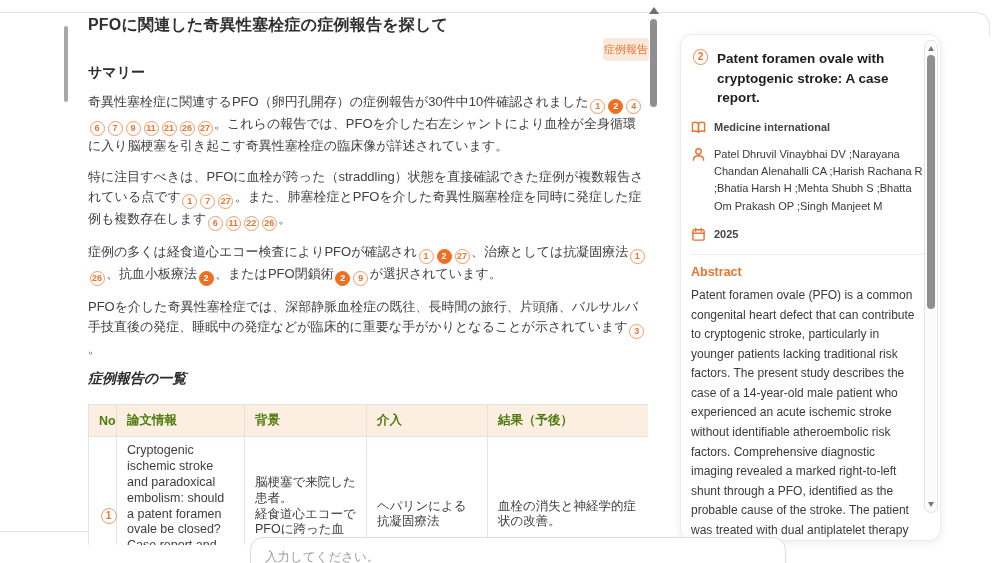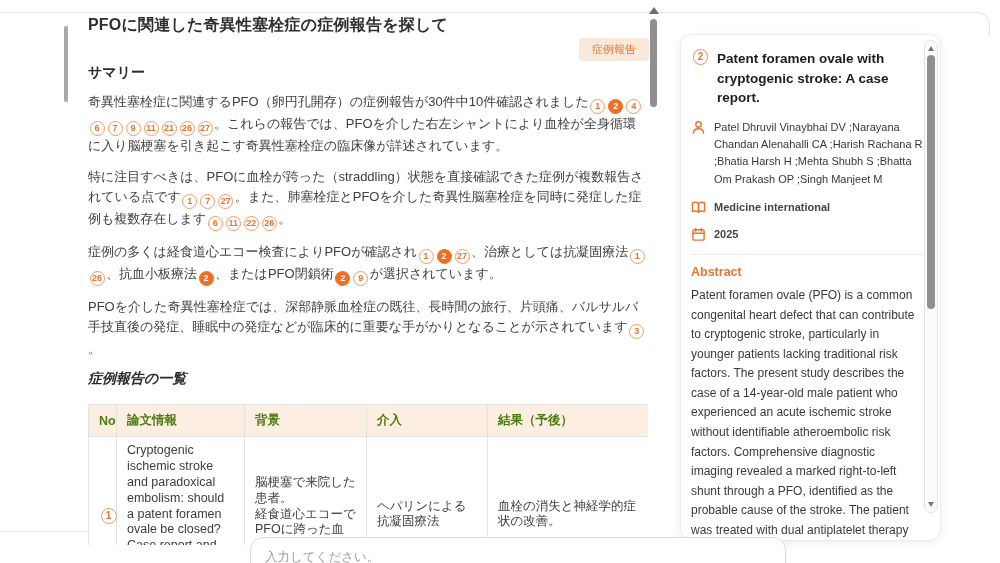--- a/index.html
+++ b/index.html
@@ -11,21 +11,21 @@
   
   #top-border { left:0; top:12px; width:990px; height:24px;
     border-top:1px solid #e4e4e4; border-right:1px solid #e4e4e4;
     border-top-right-radius:14px; pointer-events:none; }
   #bottom-border-seg { left:0; top:531px; width:88px; border-top:1px solid #e4e4e4; }
 
   
   #chat-title { left:88px; top:15px; width:520px; font-size:16px; font-weight:700;
     color:#2f2f2f; letter-spacing:.2px; }
   #type-badge { top:38px; right:351px; background:#fae8da; color:#e8742f;
-    font-size:11px; padding:4px 13px; border-radius:4px; cursor:pointer; }
+    font-size:11px; padding:4px 1px; border-radius:4px; cursor:pointer; }
 
   
   #main-col { left:88px; top:60px; width:560px; height:485px; overflow:hidden; }
   .sec-h { font-size:14px; font-weight:700; color:#2b2b2b; margin:4px 0 10px; }
   .sec-h.list { margin:6px 0 16px;font-style:italic; }
   #summary-paragraphs p { font-size:13px; line-height:20px; color:#404040; margin:0 0 11px; }
 
   .cite { display:inline-flex; align-items:center; justify-content:center;
     width:15px; height:15px; border-radius:50%; font-size:9px; font-weight:700;
     margin:0 1.5px; vertical-align:-3px; color:#e8742f; background:#fff;
@@ -138,31 +138,31 @@
   <div class="abs" id="main-scroll-thumb"></div>
   <div class="abs" id="left-scroll-thumb"></div>
 
   <div class="abs" id="paper-card">
     <div id="paper-head">
       <span class="cite big">2</span>
       <div id="paper-title">Patent foramen ovale with cryptogenic stroke: A case report.</div>
     </div>
     <div class="meta-row">
       <svg width="15" height="15" viewBox="0 0 16 16" fill="none" stroke="#e8742f" stroke-width="1.5" stroke-linecap="round" stroke-linejoin="round">
+        <path d="M1.5 3.2c2.2-1.1 4.3-1 6.5.6v9.2c-2.2-1.6-4.3-1.7-6.5-.6z"></path>
+        <path d="M14.5 3.2c-2.2-1.1-4.3-1-6.5.6v9.2c2.2-1.6 4.3-1.7 6.5-.6z"></path>
+      </svg>
+      <div class="meta-strong">Medicine international</div>
+    </div>
+    <div class="meta-row">
+      <svg width="15" height="15" viewBox="0 0 16 16" fill="none" stroke="#e8742f" stroke-width="1.5" stroke-linecap="round" stroke-linejoin="round">
         <circle cx="8" cy="4.8" r="2.9"></circle>
           <path d="M2.6 14c0-3 2.4-4.6 5.4-4.6s5.4 1.6 5.4 4.6"></path>
       </svg>
       <div id="paper-authors">Patel Dhruvil Vinaybhai DV ;Narayana Chandan Alenahalli CA ;Harish Rachana R ;Bhatia Harsh H ;Mehta Shubh S ;Bhatta Om Prakash OP ;Singh Manjeet M</div>
-    </div>
-    <div class="meta-row">
-      <svg width="15" height="15" viewBox="0 0 16 16" fill="none" stroke="#e8742f" stroke-width="1.5" stroke-linecap="round" stroke-linejoin="round">
-        <path d="M1.5 3.2c2.2-1.1 4.3-1 6.5.6v9.2c-2.2-1.6-4.3-1.7-6.5-.6z"></path>
-        <path d="M14.5 3.2c-2.2-1.1-4.3-1-6.5.6v9.2c2.2-1.6 4.3-1.7 6.5-.6z"></path>
-      </svg>
-      <div class="meta-strong">Medicine international</div>
     </div>
     <div class="meta-row">
       <svg width="15" height="15" viewBox="0 0 16 16" fill="none" stroke="#e8742f" stroke-width="1.5" stroke-linecap="round" stroke-linejoin="round">
         <rect x="2" y="3" width="12" height="11" rx="1.6"></rect>
           <path d="M5 1.5v3M11 1.5v3M2 6.6h12"></path>
       </svg>
       <div class="meta-strong">2025</div>
     </div>
     <div id="abstract-sec">
       <div id="abstract-label">Abstract</div>

